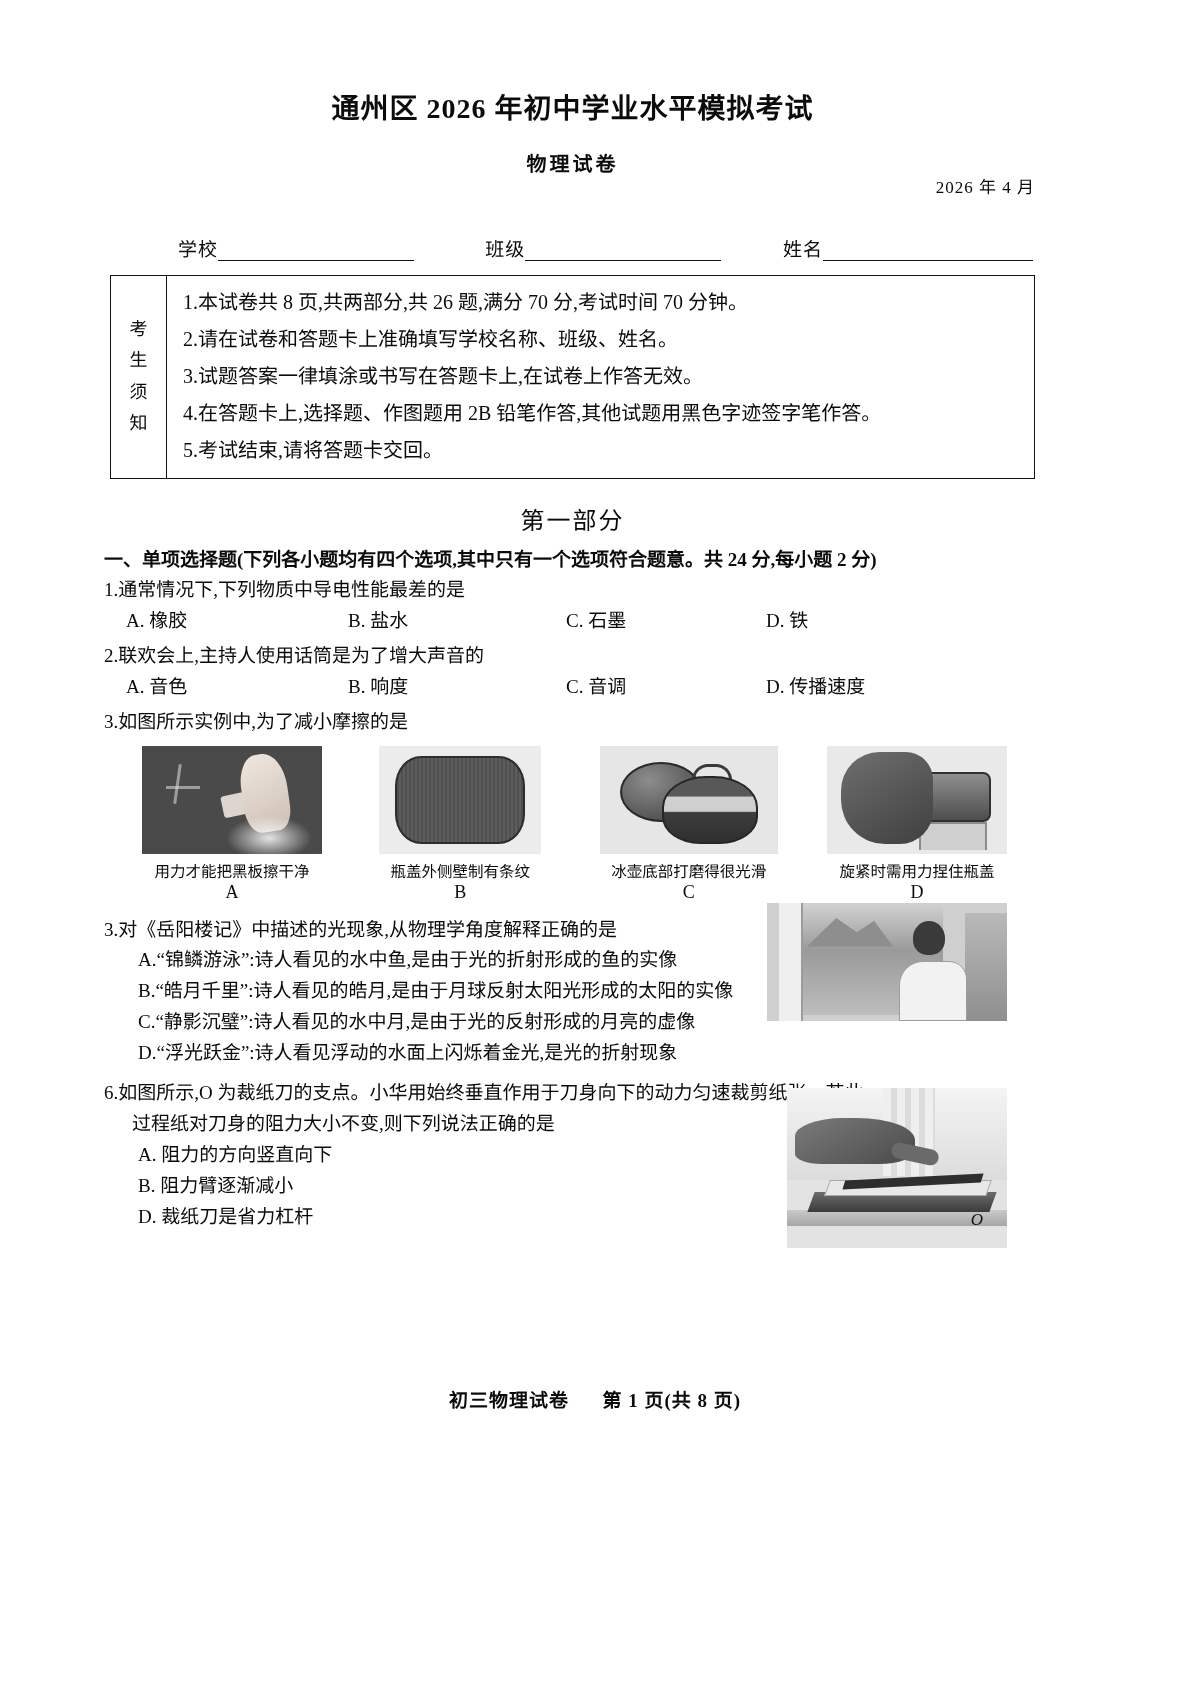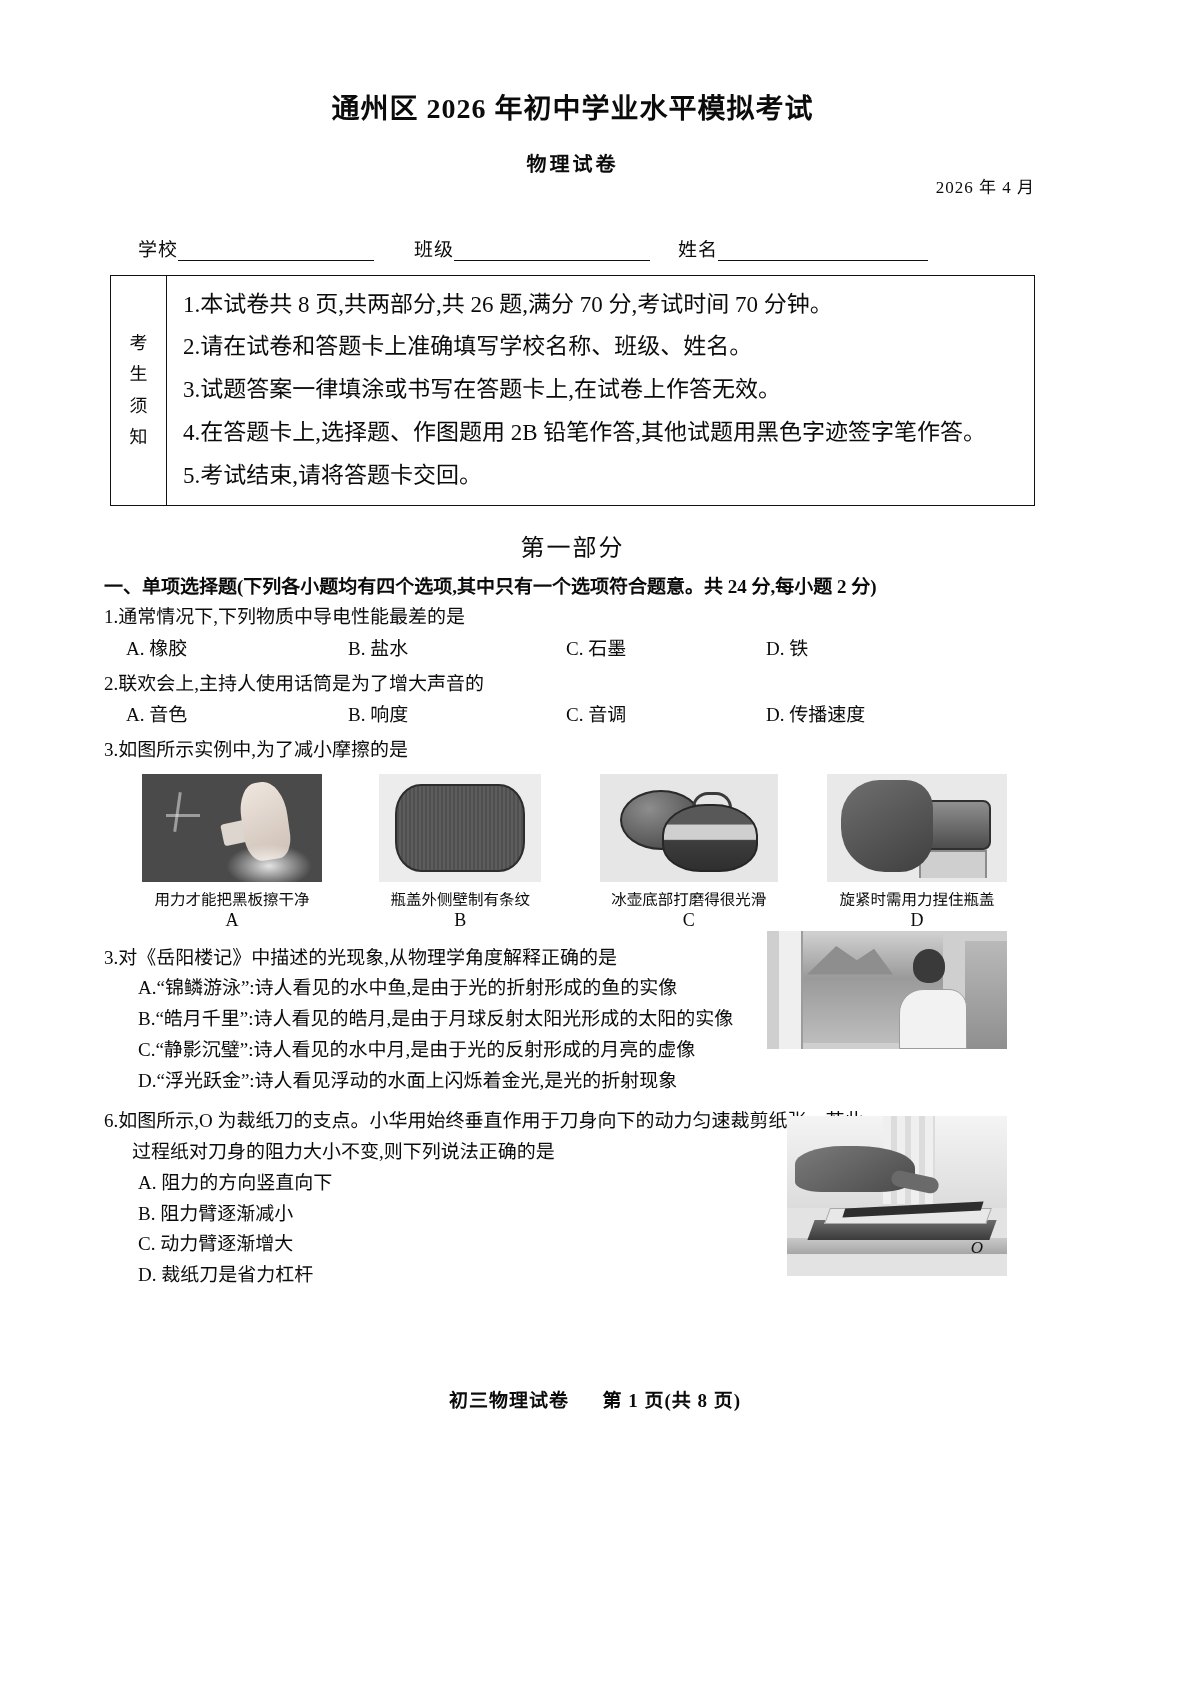--- a/index.html
+++ b/index.html
@@ -65,21 +65,21 @@
     align-items: flex-end;
     margin-top: 36px;
     font-size: 19px;
     padding: 0 2px 0 28px;
   }
   .info-field {
     display: flex;
     align-items: flex-end;
     white-space: nowrap;
   }
-  .info-label { letter-spacing: 1px; }
+  .info-label { letter-spacing: 1px; margin-left: 40px; }
   .info-line {
     display: inline-block;
     border-bottom: 1.4px solid #111;
     height: 20px;
   }
   .info-field.school .info-line { width: 196px; }
   .info-field.cls   .info-line { width: 196px; }
   .info-field.name  .info-line { width: 210px; }
   .info-gap-a { width: 40px; }
   .info-gap-b { width: 28px; }
@@ -105,21 +105,21 @@
     box-sizing: border-box;
     flex: none;
   }
   .notice-side span { display: block; }
   .notice-body {
     flex: 1;
     padding: 8px 14px 8px 16px;
     box-sizing: border-box;
   }
   .notice-item {
-    font-size: 23px;
+    font-size: 20px;
     line-height: 1.86;
     white-space: nowrap;
   }
 
   
   .part-title {
     text-align: center;
     font-size: 24px;
     font-weight: normal;
     letter-spacing: 2px;
@@ -491,21 +491,20 @@
         <div class="opt">D.“浮光跃金”:诗人看见浮动的水面上闪烁着金光,是光的折射现象</div>
       </div>
     </div>
 
     <div class="q q-with-figure" style="margin-top:10px;">
       <div class="q-stem">6.如图所示,O 为裁纸刀的支点。小华用始终垂直作用于刀身向下的动力匀速裁剪纸张。若此</div>
       <div class="q-stem indent2">过程纸对刀身的阻力大小不变,则下列说法正确的是</div>
       <div class="opt-stack">
         <div class="opt">A. 阻力的方向竖直向下</div>
         <div class="opt">B. 阻力臂逐渐减小</div>
-        <div class="opt">C. 动力臂逐渐增大</div>
         <div class="opt">D. 裁纸刀是省力杠杆</div>
       </div>
       <div class="fig-inline fig-cutter">
         <div class="wall"></div>
         <div class="curtain"></div>
         <div class="desk"></div>
         <div class="base"></div>
         <div class="board"></div>
         <div class="blade"></div>
         <div class="arm"></div>

